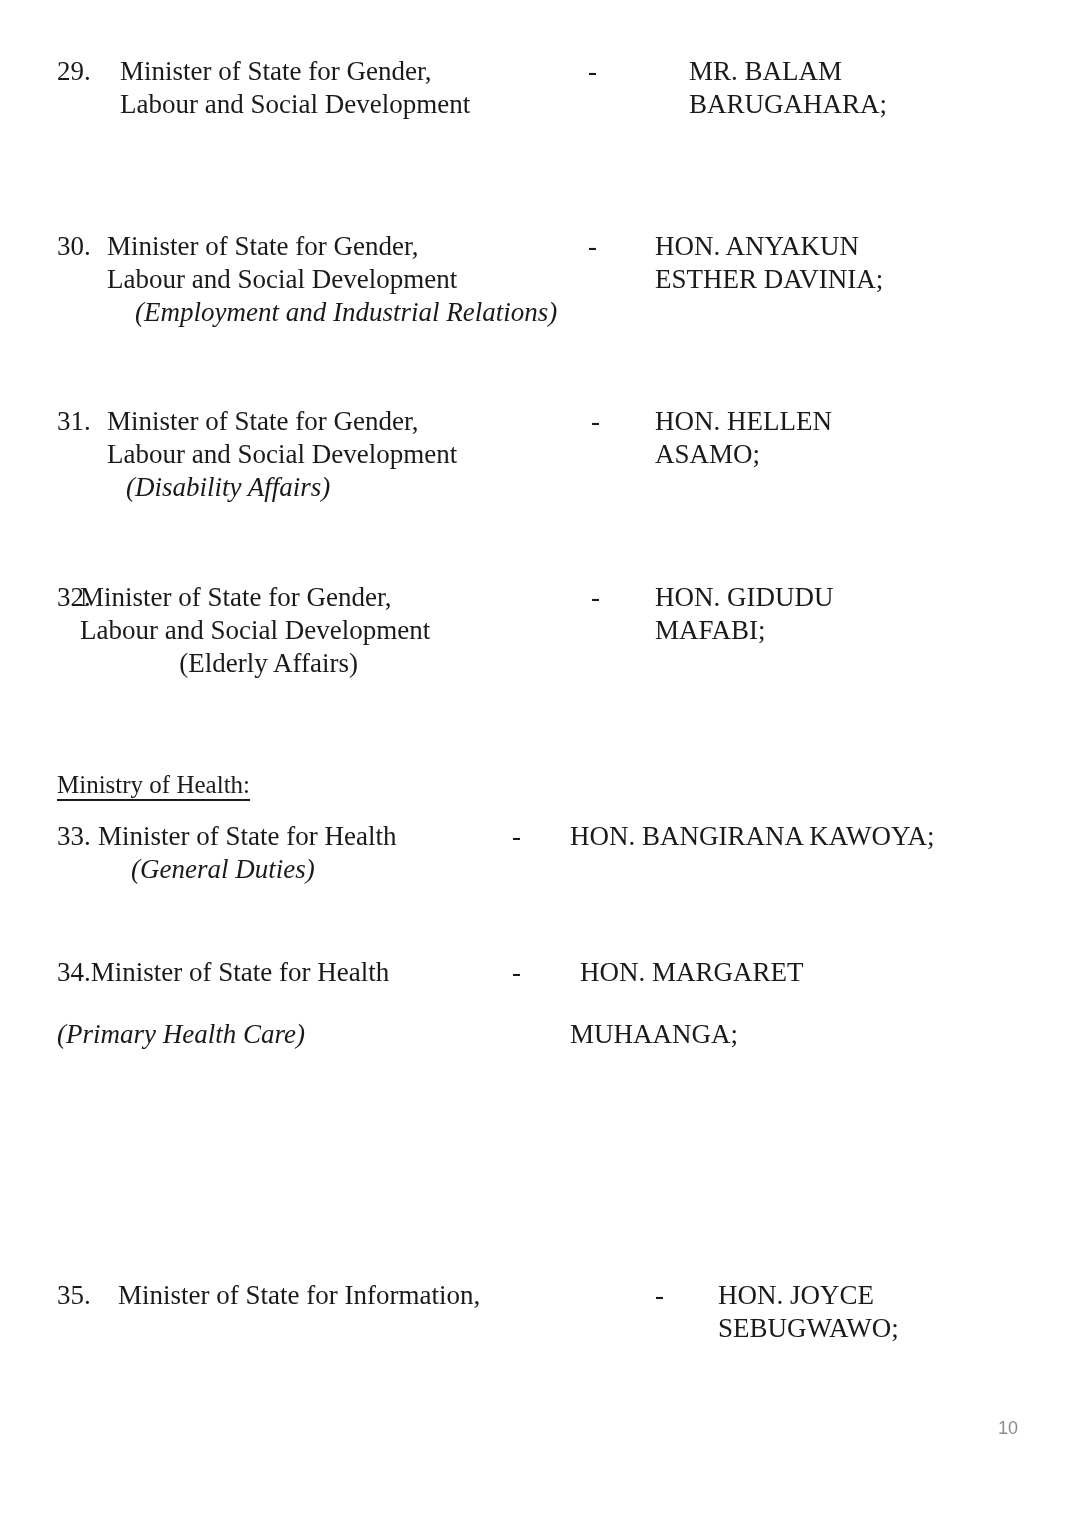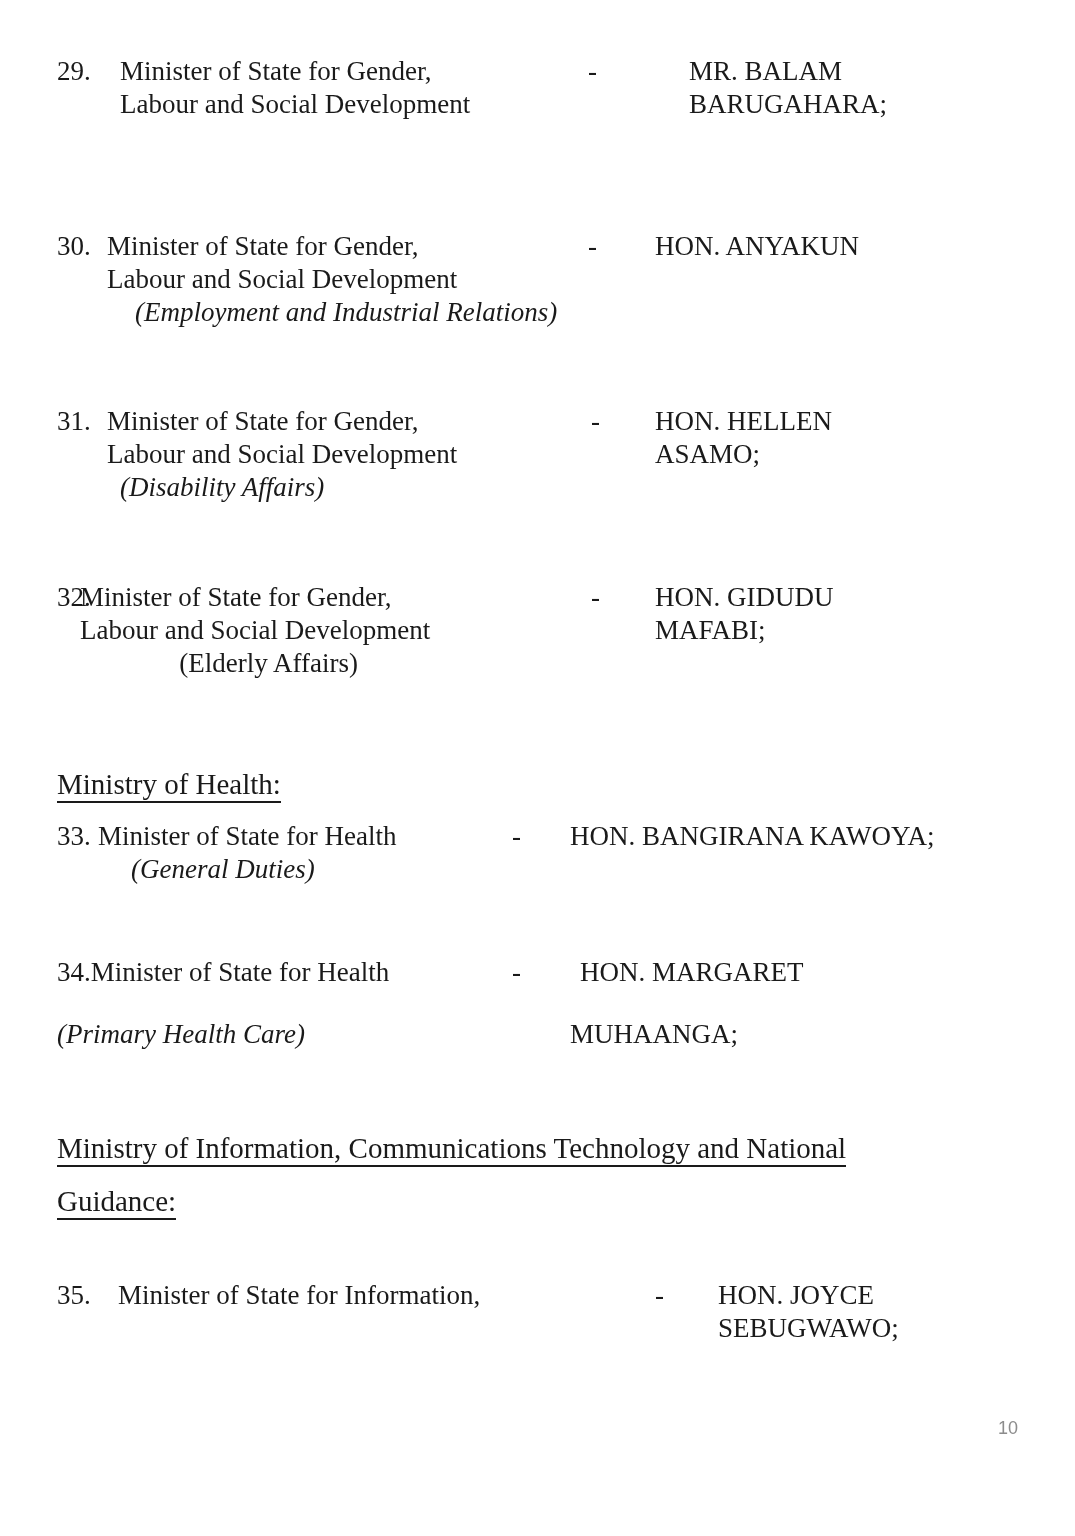--- a/index.html
+++ b/index.html
@@ -31,33 +31,33 @@
   
   .e30 { top: 230px; }
   .e30 .title { left: 107px; }
   .e30 .portfolio { margin-left: 28px; }
   .e30 .dash  { left: 588px; }
   .e30 .names { left: 655px; }
 
   
   .e31 { top: 405px; }
   .e31 .title { left: 107px; }
-  .e31 .portfolio { margin-left: 13px; }
+  .e31 .portfolio { margin-left: 19px; }
   .e31 .dash  { left: 591px; }
   .e31 .names { left: 655px; }
 
   
   .e32 { top: 581px; }
   .e32 .title { left: 80px; }
   .e32 .portfolio { margin-left: 27px; text-align: center; }
   .e32 .dash  { left: 591px; }
   .e32 .names { left: 655px; }
 
   
-  .sec-heading { left: 57px; font-size: 29px; line-height: 53px; }
+  .sec-heading { left: 57px; font-size: 25px; line-height: 53px; }
   .sec-heading .hl { border-bottom: 2px solid #1a1a1a; padding-bottom: 1px; }
   .h-health { top: 758px; }
   .h-ict { top: 1122px; width: 960px; }
 
   
   .e33 { top: 820px; }
   .e33 .title { left: 98px; }
   .e33 .portfolio { margin-left: 33px; }
   .e33 .dash  { left: 512px; }
   .e33 .names { left: 570px; }
@@ -105,20 +105,21 @@
   <section class="entry e30">
     <span class="num">30.</span>
     <div class="title">
       <div>Minister of State for Gender,</div>
       <div>Labour and Social Development</div>
       <div class="portfolio it">(Employment and Industrial Relations)</div>
     </div>
     <span class="dash">-</span>
     <div class="names">
       <div>HON. ANYAKUN</div>
+      <div>ESTHER DAVINIA;</div>
     </div>
   </section>
 
   <section class="entry e31">
     <span class="num">31.</span>
     <div class="title">
       <div>Minister of State for Gender,</div>
       <div>Labour and Social Development</div>
       <div class="portfolio it">(Disability Affairs)</div>
     </div>
@@ -162,24 +163,20 @@
   <section class="entry e34">
     <div class="runline"><span class="num34">34.</span><span>Minister of State for Health</span></div>
     <span class="dash">-</span>
     <div class="names">
       <div>HON. MARGARET</div>
     </div>
     <div class="name2">MUHAANGA;</div>
     <div class="portfolio2 it">(Primary Health Care)</div>
   </section>
 
-  <h2 class="sec-heading h-ict" style="margin:0; font-weight:normal;">
-    <div><span class="hl">Ministry of Information, Communications Technology and National</span></div>
-    <div><span class="hl">Guidance:</span></div>
-  </h2>
 
   <section class="entry e35">
     <span class="num">35.</span>
     <div class="title">
       <div>Minister of State for Information,</div>
     </div>
     <span class="dash">-</span>
     <div class="names">
       <div>HON. JOYCE</div>
       <div>SEBUGWAWO;</div>

